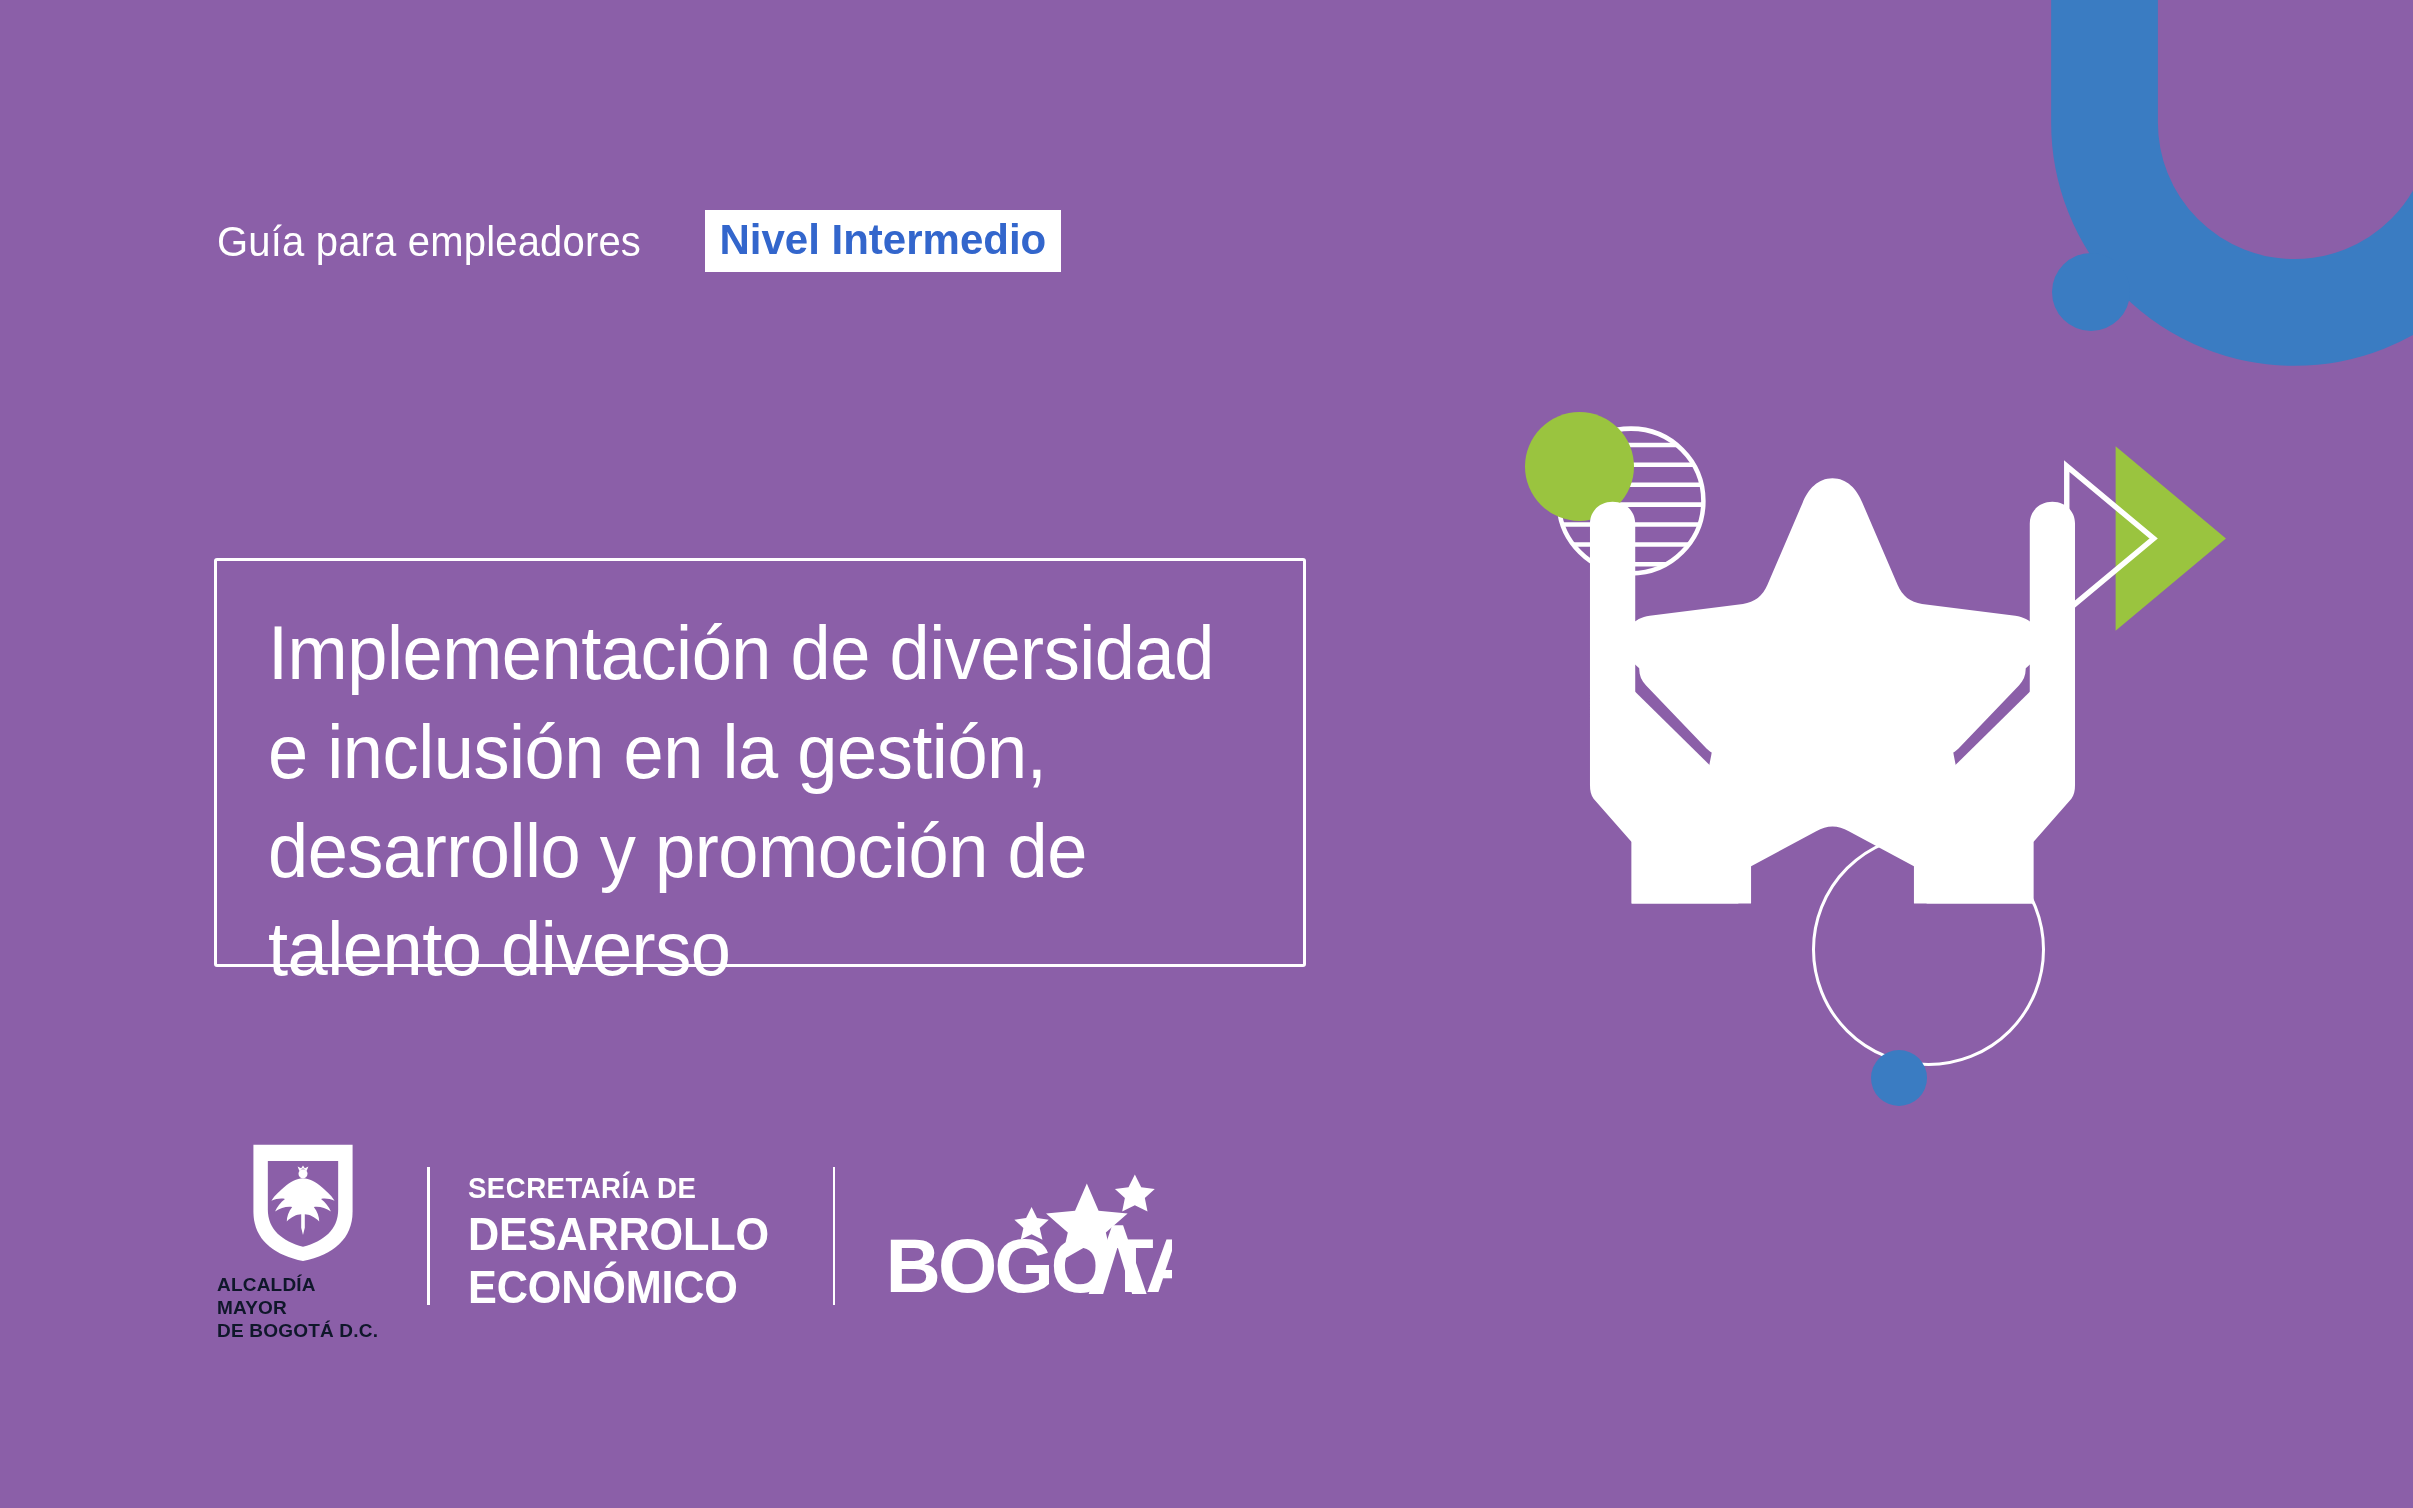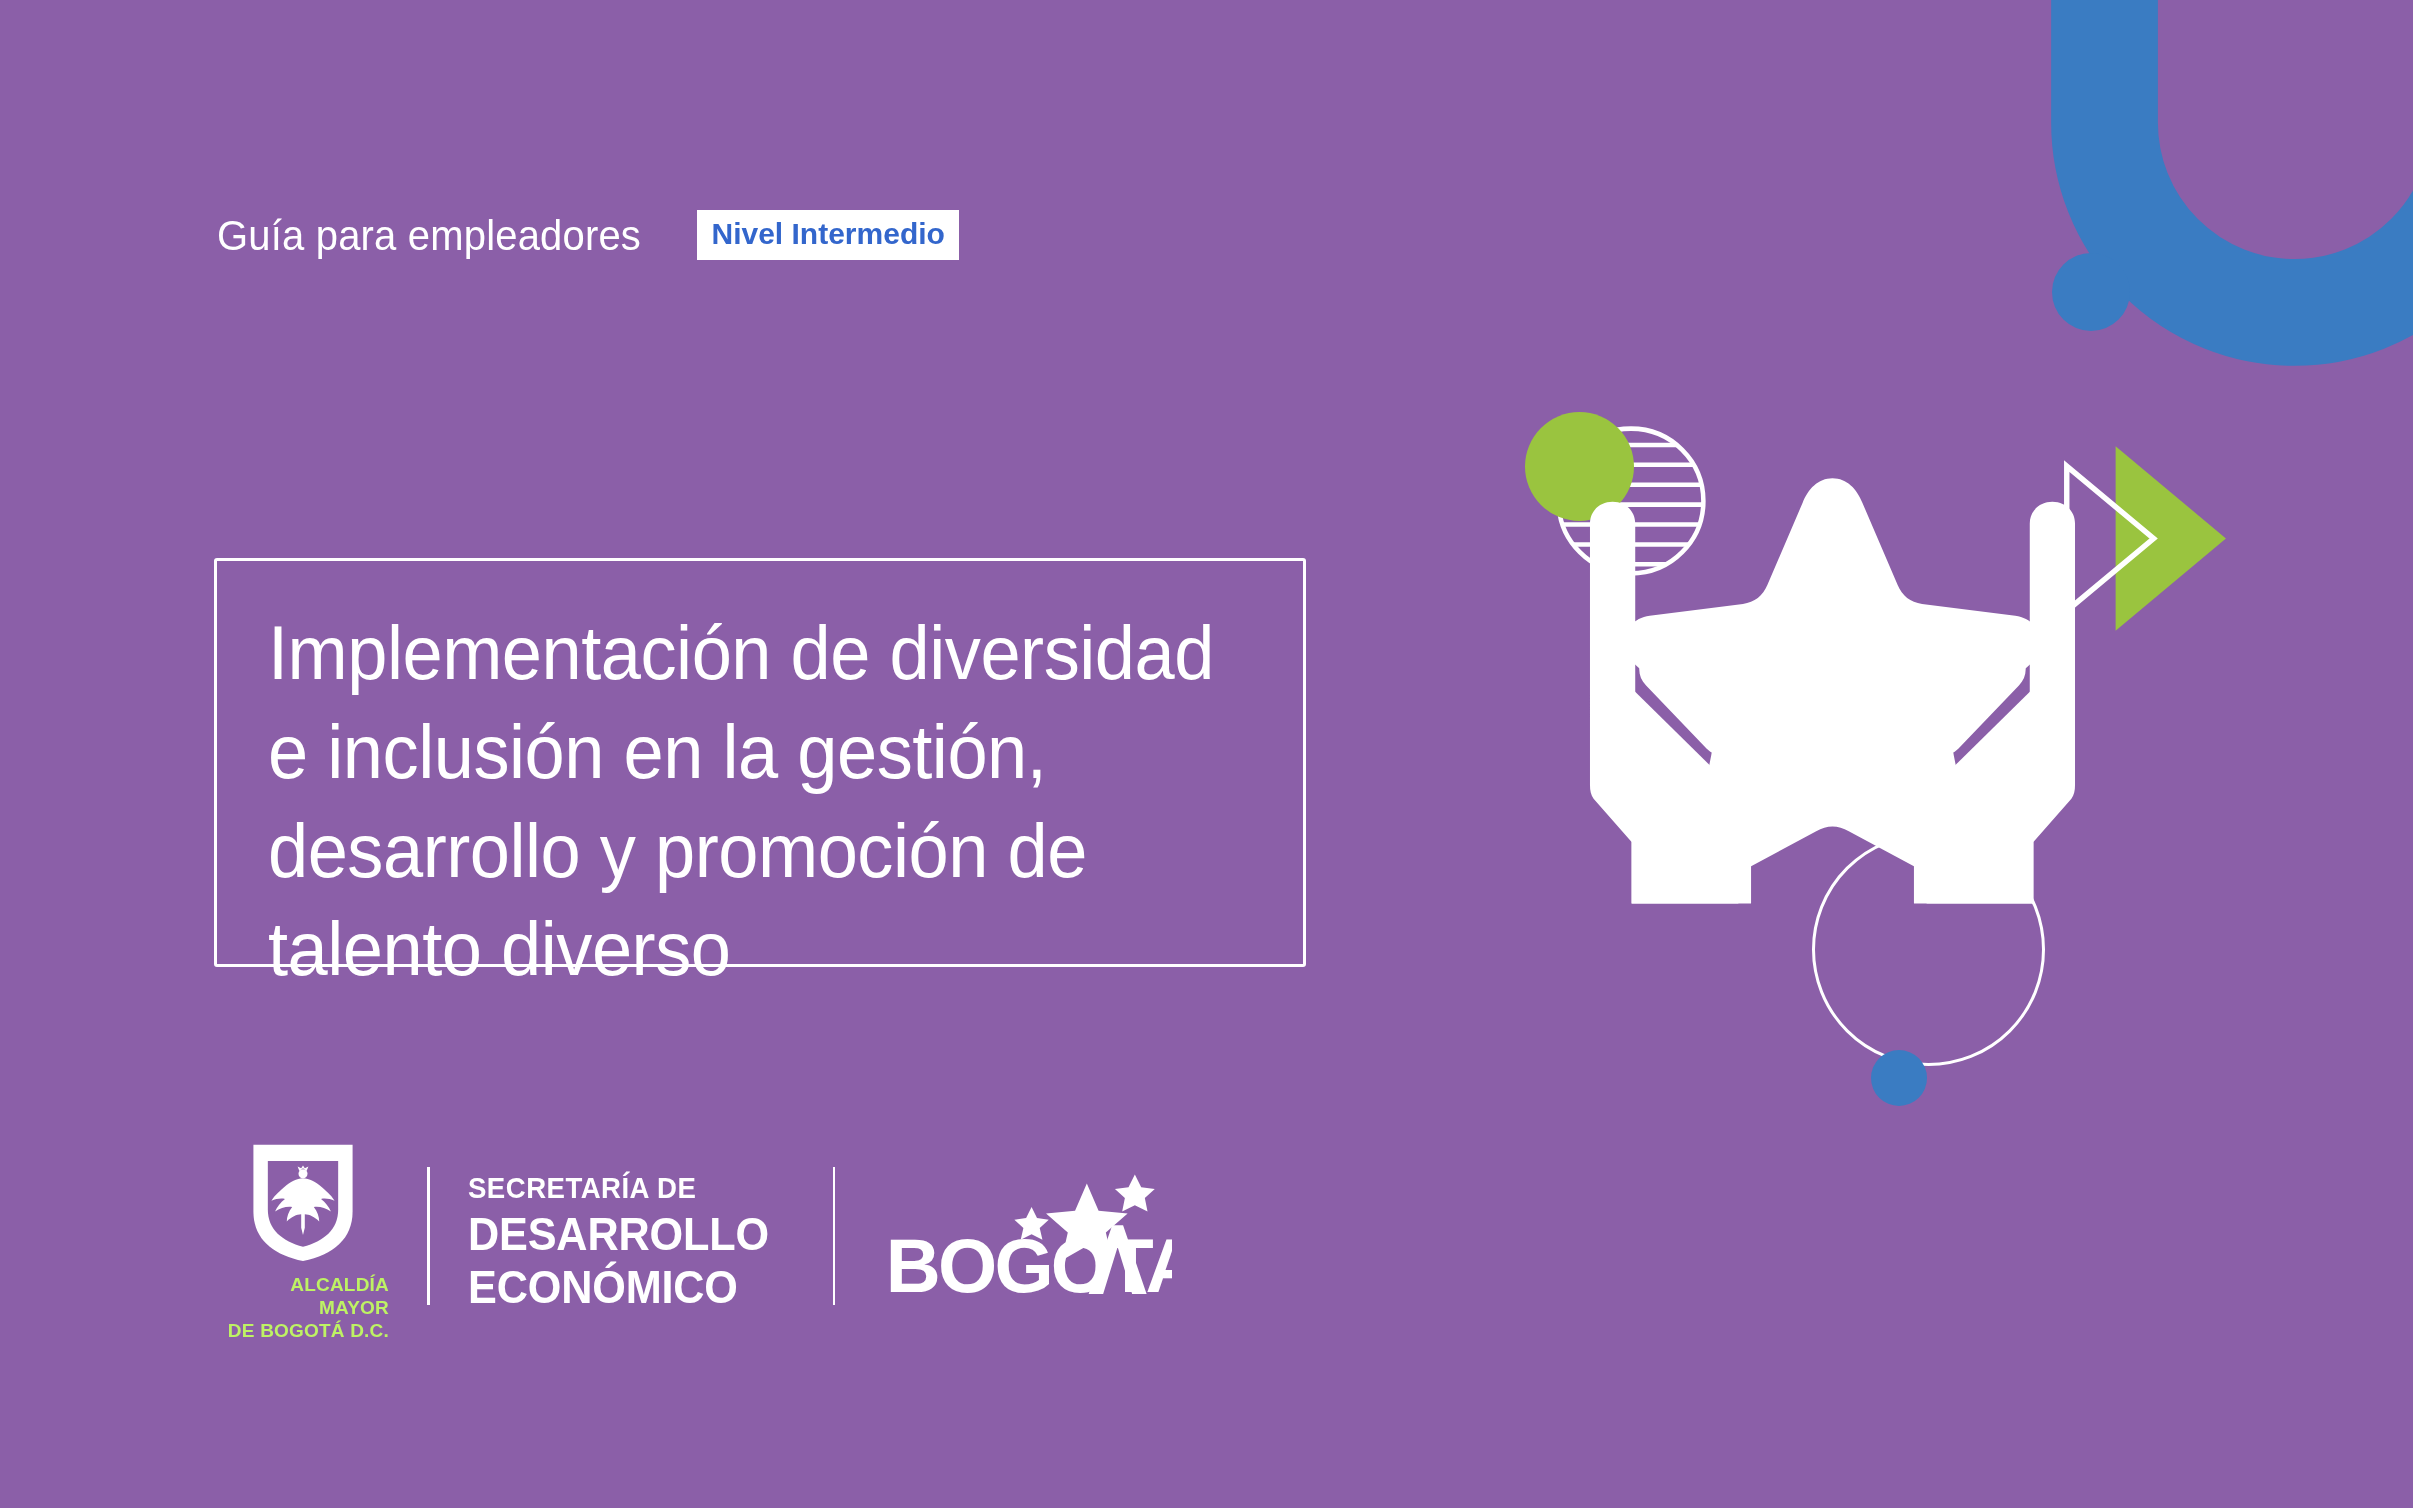--- a/index.html
+++ b/index.html
@@ -79,24 +79,24 @@
     color: #FFFFFF;
     font-size: 43px;
     font-weight: 400;
     letter-spacing: 0.2px;
     transform: scaleX(.93);
     transform-origin: left center;
   }
   #level-badge {
     background: #FFFFFF;
     color: #3366CC;
-    font-size: 30px;
+    font-size: 42px;
     font-weight: 700;
     padding: 9px 14.5px 11px 14.5px;
-    margin-left: 12px;
+    margin-left: 20px;
     letter-spacing: 0px;
     line-height: 1;
   }
 
   
   #title-card {
     position: absolute;
     top: 558px;
     left: 214px;
     width: 1092px;
@@ -129,25 +129,25 @@
     height: 181px;
   }
   #alcaldia-lockup {
     display: flex;
     flex-direction: column;
     align-items: center;
     width: 172px;
   }
   #alcaldia-caption {
     margin-top: 9px;
-    color: #bef264;
+    color: #0f172a;
     font-size: 19px;
     font-weight: 700;
     line-height: 1.22;
-    text-align: right;
+    text-align: left;
     letter-spacing: 0.2px;
   }
   .divider {
     width: 2.7px;
     background: #FFFFFF;
     height: 138px;
     margin: 0 38px;
     align-self: flex-start;
     margin-top: 16.3px;
   }

